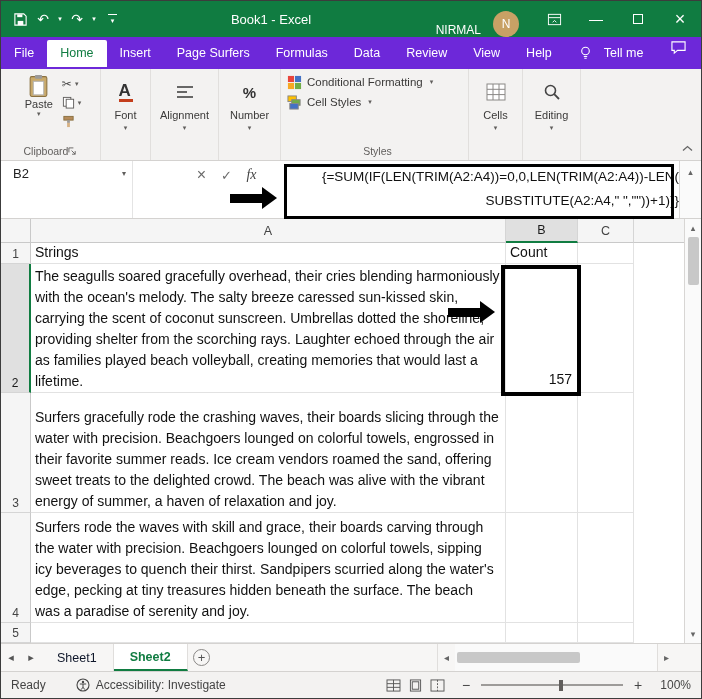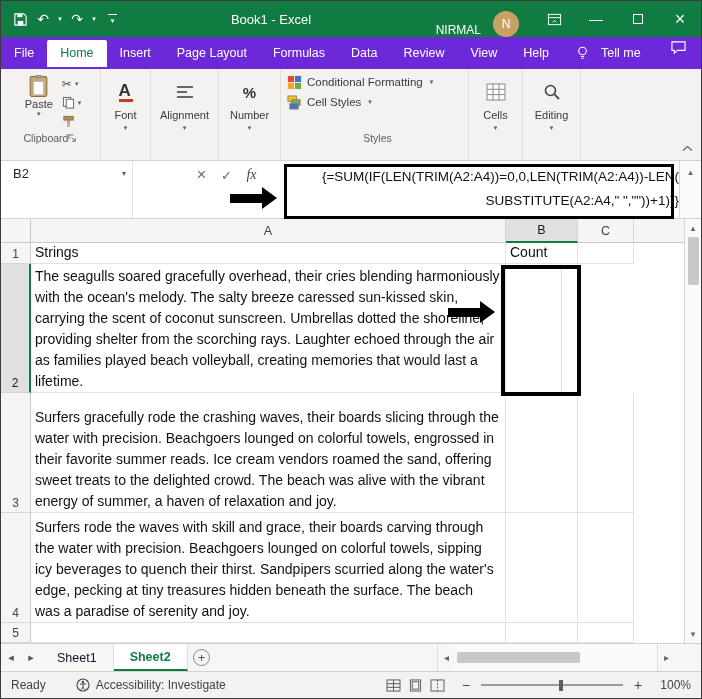--- a/index.html
+++ b/index.html
@@ -24,21 +24,21 @@
   
   .menubar{height:32px;background:#6d28d9;display:flex;align-items:center;color:#fff;}
   .mtab{padding:6px 13px 7px;font-size:12.5px;cursor:default;}
   .mtab.active{background:#fff;color:#107C41;border-radius:2px 2px 0 0;}
   .tellme{display:flex;align-items:center;gap:12px;padding:6px 10px 7px;font-size:12.5px;margin-left:4px;}
   .comment-btn{margin-left:auto;margin-right:14px;padding-bottom:7px;}
 
   
   .ribbon{height:92px;background:#f3f2f1;display:flex;border-bottom:1px solid #d4d2d0;position:relative;}
   .rgroup{display:flex;flex-direction:column;align-items:center;border-right:1px solid #e1dfdd;padding-top:3px;position:relative;}
-  .rgroup-label{margin-top:auto;font-size:10.5px;color:#605e5c;padding:1px 0 16px;display:flex;align-items:center;}
+  .rgroup-label{margin-top:auto;font-size:10.5px;color:#605e5c;padding:1px 0 3px;display:flex;align-items:center;}
   .g-clip{width:100px;}
   .clip-body{display:flex;gap:4px;}
   .paste-btn{display:flex;flex-direction:column;align-items:center;font-size:11px;color:#3b3a39;padding:2px 5px;}
   .paste-btn .caret{font-size:7px;color:#605e5c;}
   .clip-minis{display:flex;flex-direction:column;gap:2px;padding-top:3px;}
   .mini{display:flex;align-items:center;gap:3px;height:17px;font-size:12px;color:#444;}
   .mini .caret{font-size:7px;color:#605e5c;}
   .collapsed{justify-content:flex-start;padding-top:8px;}
   .cg-icon{height:30px;display:flex;align-items:center;justify-content:center;}
   .cg-label{font-size:11px;color:#3b3a39;margin-top:2px;}
@@ -176,21 +176,21 @@
       <div class="win-btn" style="font-size:18px;">
           <span>×</span>
         </div>
     </div>
   </div>
 
   <nav class="menubar">
     <div class="mtab">File</div>
     <div class="mtab active">Home</div>
     <div class="mtab">Insert</div>
-    <div class="mtab">Page Layout</div>
+    <div class="mtab">Page Surfers</div>
     <div class="mtab">Formulas</div>
     <div class="mtab">Data</div>
     <div class="mtab">Review</div>
     <div class="mtab">View</div>
     <div class="mtab">Help</div>
     <div class="tellme">
       <svg width="13" height="14" viewBox="0 0 13 14">
           <circle cx="6.5" cy="5" r="3.8" fill="none" stroke="#fff" stroke-width="1.1"></circle>
           <path d="M4.8 10.5h3.4M5.3 12.3h2.4" stroke="#fff" stroke-width="1.1"></path>
         </svg>
@@ -366,20 +366,21 @@
       <div class="grow r1">
         <div class="rowhdr">1</div>
         <div class="cell cwA">Strings</div>
         <div class="cell cwB">Count</div>
         <div class="cell cwC"></div>
         <div class="cell fillcell"></div>
       </div>
       <div class="grow r2">
         <div class="rowhdr sel">2</div>
         <div class="cell cwA wrap">The seagulls soared gracefully overhead, their cries blending harmoniously with the ocean's melody. The salty breeze caressed sun-kissed skin, carrying the scent of coconut sunscreen. Umbrellas dotted the shoreline, providing shelter from the scorching rays. Laughter echoed through the air as families played beach volleyball, creating memories that would last a lifetime.</div>
+        <div class="cell cwB num">157</div>
         <div class="cell cwC"></div>
         <div class="cell fillcell"></div>
       </div>
       <div class="grow r3">
         <div class="rowhdr">3</div>
         <div class="cell cwA wrap">Surfers gracefully rode the crashing waves, their boards slicing through the water with precision. Beachgoers lounged on colorful towels, engrossed in their favorite summer reads. Ice cream vendors roamed the sand, offering sweet treats to the delighted crowd. The beach was alive with the vibrant energy of summer, a haven of relaxation and joy.</div>
         <div class="cell cwB"></div>
         <div class="cell cwC"></div>
         <div class="cell fillcell"></div>
       </div>

